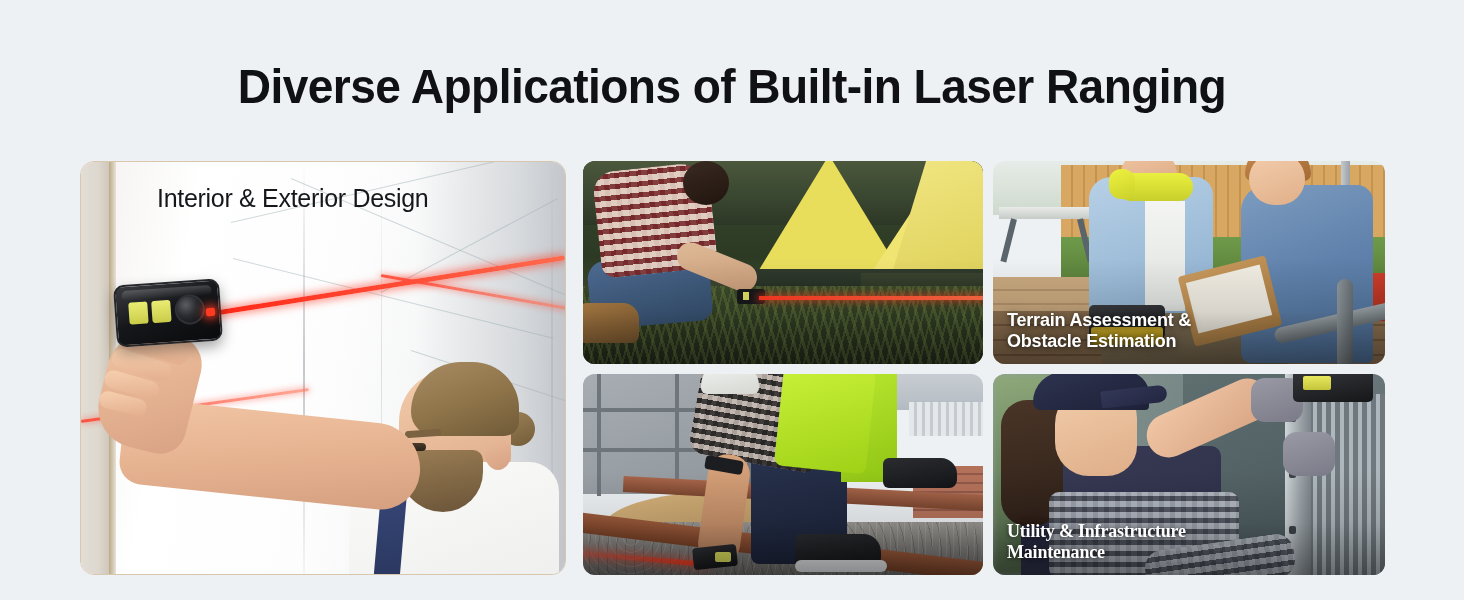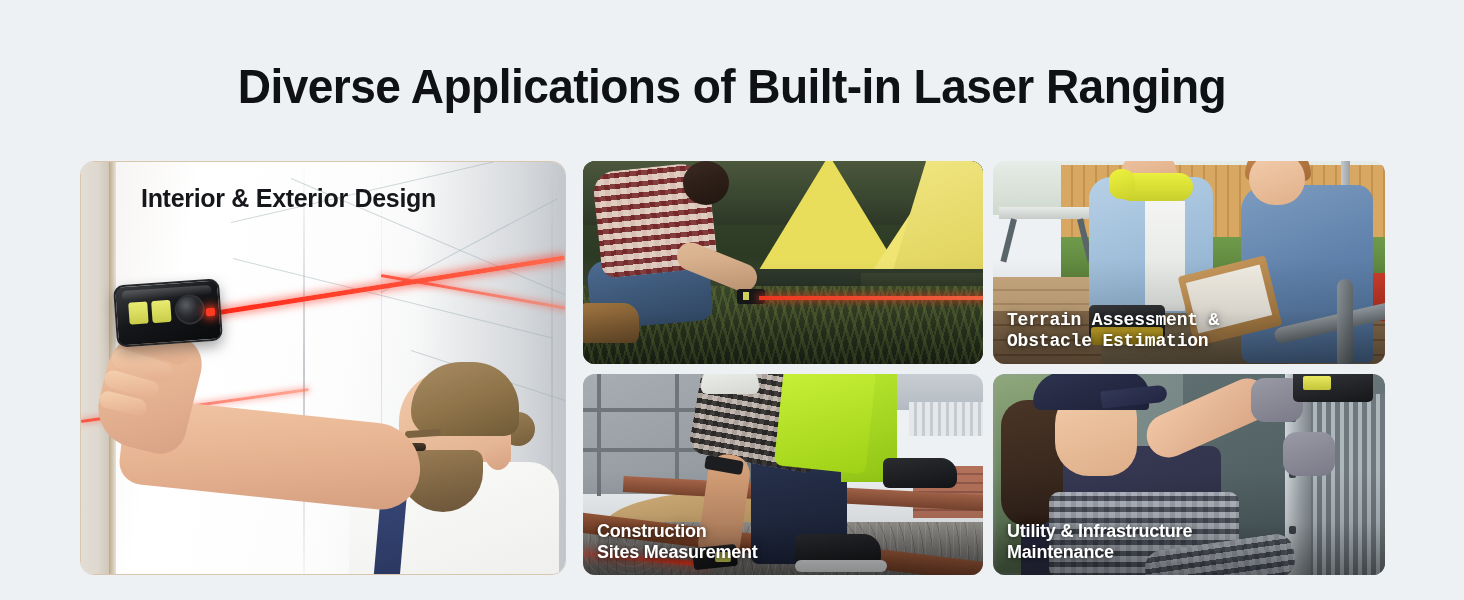--- a/index.html
+++ b/index.html
@@ -36,22 +36,22 @@
   
   .hero{
     left:80px; top:161px;
     width:486px; height:414px;
     border:1px solid #d8c7ae;
     background:#fdfcfa;
     border-radius:14px;
   }
   .hero-label{
     position:absolute;
-    left:60px; top:22px;
-    font-size:25px; font-weight:bold;
+    left:76px; top:22px;
+    font-size:25px; font-weight:normal;
     color:#15171a;
     letter-spacing:-0.3px;
     z-index:40;
     white-space:nowrap;
   }
 
   
   .wall{
     position:absolute; inset:0;
     background:
@@ -229,23 +229,23 @@
     background:#7b6342; transform:rotate(-4deg); z-index:24;
   }
   .eye{
     position:absolute; left:328px; top:281px;
     width:17px; height:8px; border-radius:5px;
     background:linear-gradient(180deg,#4a3c2c,#2a2218); z-index:24;
   }
 
   
   .p-tent{ left:583px; top:161px; width:400px; height:203px; }
-  .p-terr{ left:993px; top:161px; width:392px; height:203px;font-family:Liberation Mono, monospace; }
+  .p-terr{ left:993px; top:161px; width:392px; height:203px; }
   .p-cons{ left:583px; top:374px; width:400px; height:201px; }
-  .p-util{ left:993px; top:374px; width:392px; height:201px; }
+  .p-util{ left:993px; top:374px; width:392px; height:201px;font-family:Liberation Serif, serif; }
 
   .cap{
     position:absolute; left:14px; bottom:12px;
     color:#ffffff; font-weight:bold; font-size:18px;
     line-height:1.17; letter-spacing:-0.2px;
     text-shadow:0 1px 4px rgba(0,0,0,.55), 0 0 12px rgba(0,0,0,.35);
     z-index:60; white-space:pre-line;
   }
 
   .scene{ position:absolute; inset:0; }
@@ -760,22 +760,20 @@
       <div class="con-arm"></div>
       <div class="con-watch"></div>
       <div class="con-shoe"></div>
       <div class="con-shoe-s"></div>
       <div class="con-shoe2"></div>
       <div class="con-beam-r"></div>
       <div class="con-dev"></div>
       <div class="con-dev-p"></div>
       <div class="vig"></div>
     </div>
-    <div class="cap">Construction
-Sites Measurement</div>
   </div>
 
   <div class="panel p-util">
     <div class="scene">
       <div class="uti-bg"></div>
       <div class="uti-green"></div>
       <div class="uti-panel"></div>
       <div class="uti-fence"></div>
       <div class="uti-post">
         <div class="uti-post-b" style="top:40px;"></div>

